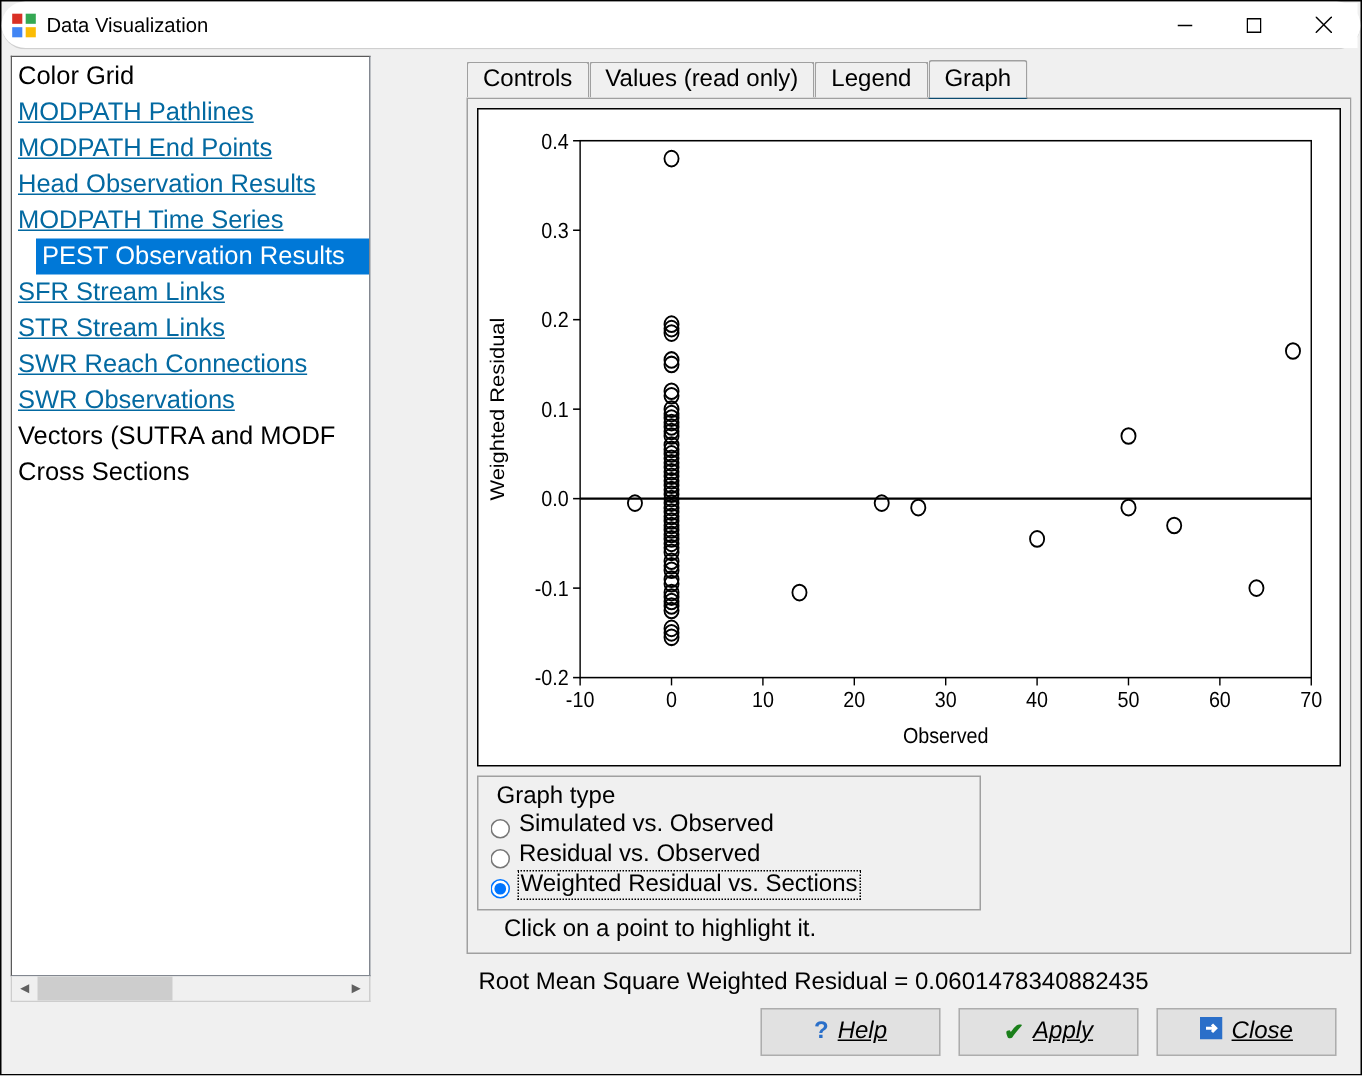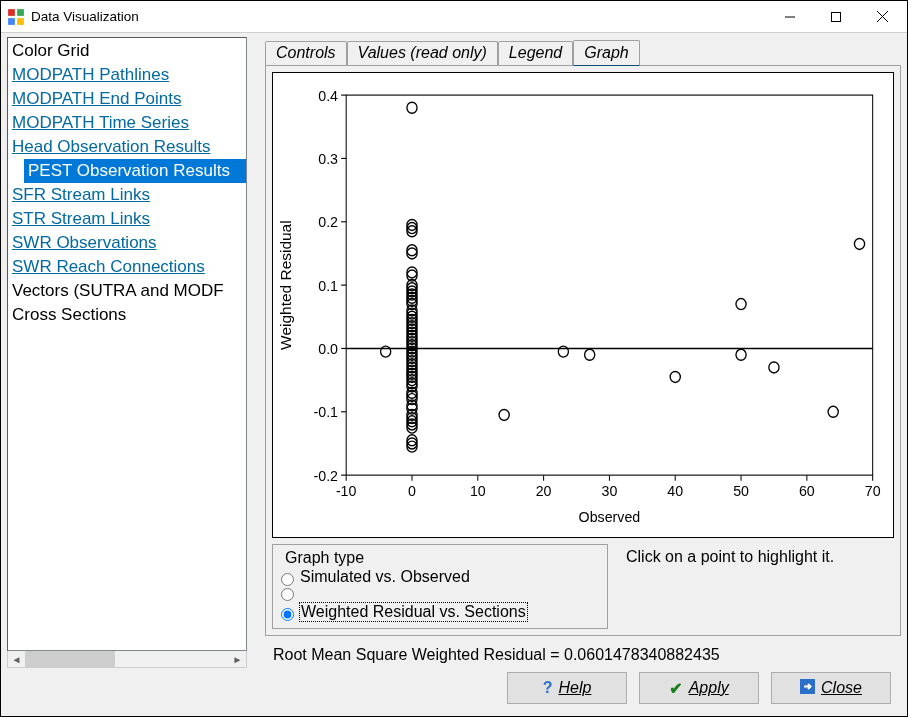--- a/index.html
+++ b/index.html
@@ -1,41 +1,41 @@
 <!DOCTYPE html>
 <html><head>
 <meta charset="utf-8">
 <style>
   * { box-sizing: border-box; }
   html, body { margin: 0; padding: 0; height: 100%; font-family: "Segoe UI", Tahoma, sans-serif; font-size: 15px; }
   .window { width: 908px; height: 717px; background: #f0f0f0; border: 1px solid #000; display: flex; flex-direction: column; position: relative; overflow: hidden; }
-  .titlebar { height: 32px; background: #fff; display: flex; align-items: center; padding: 0 2px 0 6px; border-bottom: 1px solid #cfcfcf; }
+  .titlebar { height: 32px; background: #fff; display: flex; align-items: center; padding: 0 2px 0 6px; border-bottom: 1px solid #cfcfcf; border-radius: 16px; }
   .titlebar .icon { width: 18px; height: 18px; margin-right: 6px; display: inline-flex; align-items: center; justify-content: center; }
   .titlebar .title { flex: 1; font-size: 13.5px; }
   .titlebar .wbtn { width: 46px; height: 30px; display: flex; align-items: center; justify-content: center; background: #fff; }
   .titlebar svg { stroke: #000; stroke-width: 1; fill: none; }
   .client { flex: 1; padding: 4px 6px 4px 6px; display: flex; flex-direction: column; }
-  .mainrow { flex: 1; display: flex; overflow: hidden; }
+  .mainrow { flex: 1; display: flex; overflow: hidden; gap: 46px; }
   .sidebar { width: 240px; display: flex; flex-direction: column; }
   .list { flex: 1; background: #fff; border: 1.5px solid #828790; border-top-color:#5a5a5a; border-left-color:#5a5a5a; overflow: hidden; padding:1px 0; }
   .list .item { padding: 0 4px; font-size: 17px; line-height: 24px; white-space: nowrap; color:#000; cursor:default; }
   .list .item.disabled { color:#0369a1;text-decoration:underline; }
   .list .item.selected { background:#0078d7; color:#fff;margin-left:16px; }
   .hscroll { height:17px; background:#f0f0f0; border:1px solid #cdcdcd; border-top:none; display:flex; align-items:stretch; }
   .hscroll .arrow { width:17px; display:flex; align-items:center; justify-content:center; font-size:10px; color:#606060; background:#f0f0f0;}
   .hscroll .track { flex:1; background:#f0f0f0; position:relative; }
   .hscroll .thumb { position:absolute; left:0; top:0; bottom:0; width:90px; background:#cdcdcd; }
   .right { flex:1; margin-left:18px; display:flex; flex-direction:column; }
   .tabs { display:flex; align-items:flex-end; height:28px; }
-  .tab { padding:2px 10px 3px 10px; font-size:16px; border:1px solid #a0a0a0; border-bottom:none; background:#f0f0f0; margin-right:0; cursor:default; color:#000; position:relative; border-radius:2px 2px 0 0;font-style:italic;}
+  .tab { padding:2px 10px 3px 10px; font-size:16px; border:1px solid #a0a0a0; border-bottom:none; background:#f0f0f0; margin-right:0; cursor:default; color:#000; position:relative; border-radius:2px 2px 0 0;}
   .tab.active { background:#f0f0f0; z-index:2; padding-top:3px; border-bottom:1px solid #0c4a6e; margin-bottom:-1px; }
   .tabpage { flex:1; border:1px solid #a0a0a0; background:#f0f0f0; padding:6px; display:flex; flex-direction:column; }
   .chartbox { flex:1; background:#fff; border:1px solid #000; position:relative; }
   .chartbox svg { width:100%; height:100%; display:block; }
-  .lower { display:flex; margin-top:6px; }
+  .lower { display:flex; margin-top:6px;flex-direction:column; }
   .fieldset { border:1px solid #a0a0a0; padding:4px 8px 6px 8px; width:336px; }
   .fieldset .legendtitle { font-size:16px; margin-top:-14px; background:#f0f0f0; display:inline-block; padding:0 4px; }
   .radio-row { display:flex; align-items:flex-end; font-size:16px; padding:1px 0; cursor:default; }
   .radio-row input { margin:0 6px 0 0; }
   .radio-row .lbl.dotted { outline:1px dotted #000; padding:0 1px; }
   .hint { font-size:16px; padding:4px 0 0 18px; }
   .statusline { margin-top:6px; padding:4px 8px; font-size:16px; }
   .buttonbar { height:44px; display:flex; justify-content:flex-end; align-items:center; gap:12px; padding:4px 10px 8px 0; }
   .btn { min-width:120px; height:32px; border:1px solid #adadad; background:#e1e1e1; display:flex; align-items:center; justify-content:center; gap:6px; font-size:16px; cursor:default; padding:0 14px;}
   .btn .u { text-decoration: underline; font-style: italic; }
@@ -74,27 +74,27 @@
     </div>
   </div>
 
   <div class="client">
     <div class="mainrow">
       <div class="sidebar">
         <div class="list" id="sidebar-list">
             <div class="item">Color Grid</div>
             <div class="item disabled">MODPATH Pathlines</div>
             <div class="item disabled">MODPATH End Points</div>
+            <div class="item disabled">Head Observation Results</div>
             <div class="item disabled">MODPATH Time Series</div>
-            <div class="item disabled">Head Observation Results</div>
             <div class="item selected">PEST Observation Results</div>
             <div class="item disabled">SFR Stream Links</div>
             <div class="item disabled">STR Stream Links</div>
+            <div class="item disabled">SWR Reach Connections</div>
             <div class="item disabled">SWR Observations</div>
-            <div class="item disabled">SWR Reach Connections</div>
             <div class="item">Vectors (SUTRA and MODF</div>
             <div class="item">Cross Sections</div>
           </div>
         <div class="hscroll">
           <div class="arrow">◄</div>
           <div class="track">
               <div class="thumb"></div>
             </div>
           <div class="arrow">►</div>
         </div>
@@ -216,20 +216,21 @@
           <div class="lower">
             <div class="fieldset">
               <div class="legendtitle">Graph type</div>
               <div id="radio-box">
                   <label class="radio-row">
                     <input type="radio" name="gtype" style="">
                     <span class="lbl">Simulated vs. Observed</span>
                   </label>
                   <label class="radio-row">
                     <input type="radio" name="gtype" style="">
+                    <span class="lbl">Residual vs. Observed</span>
                   </label>
                   <label class="radio-row">
                     <input type="radio" name="gtype" checked="" style="">
                     <span class="lbl dotted">Weighted Residual vs. Sections</span>
                   </label>
                 </div>
             </div>
             <div class="hint">Click on a point to highlight it.</div>
           </div>
         </div>

